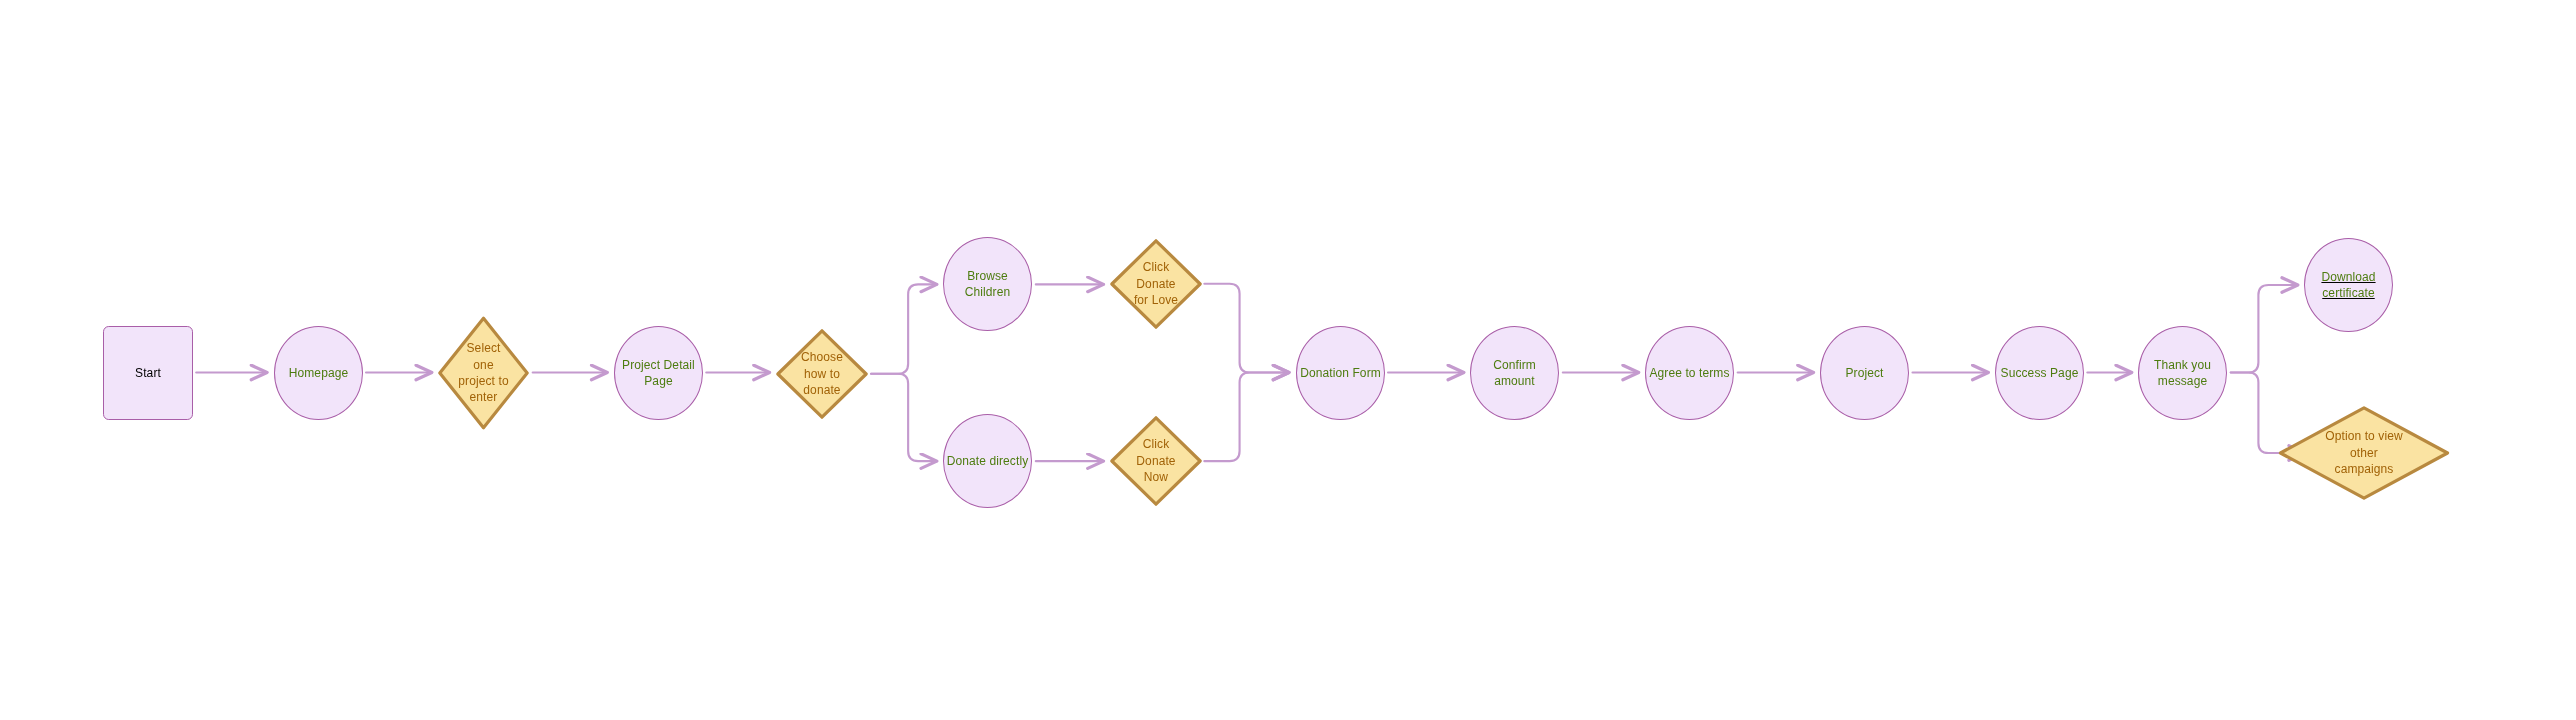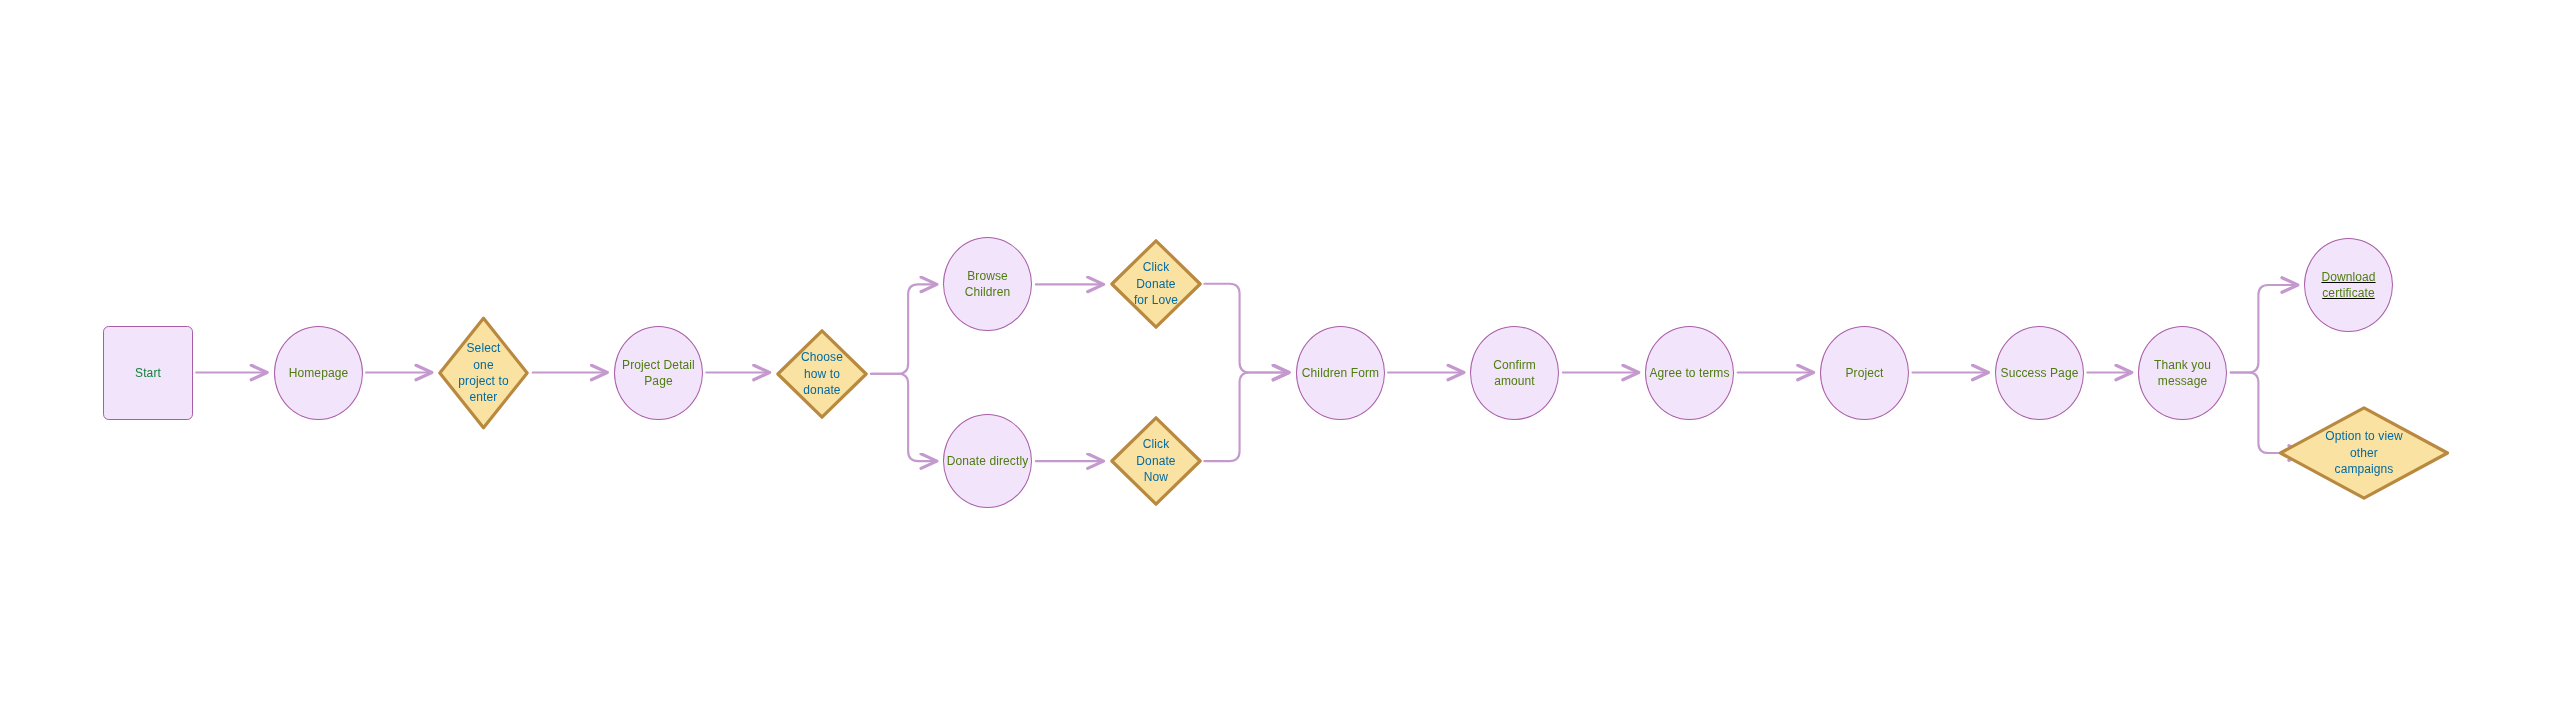--- a/index.html
+++ b/index.html
@@ -52,35 +52,35 @@
     border-radius: 50%;
   }
   .n-ellipse .label { color: #4d7c0f; }
 
   
   .n-rect {
     background: #f2e4fa;
     border: 1.9px solid #a95ea8;
     border-radius: 5.7px;
   }
-  .n-rect .label { color: #15803d; }
+  .n-rect .label { color: #000000; }
 
   
   .n-diamond {
     background: transparent;
     border: none;
   }
   .n-diamond .dshape {
     position: absolute;
     left: 0; top: 0;
     width: 100%;
     height: 100%;
     z-index: 1;
   }
-  .n-diamond .label { color: #0369a1; }
+  .n-diamond .label { color: #a16207; }
 </style>
 </head>
 <body>
 
 <div id="canvas">
 
   <svg id="edges" viewBox="0 0 4096 1146" width="2576" height="721" xmlns="http://www.w3.org/2000/svg">
     <defs>
       <marker id="arrowhead" markerWidth="10" markerHeight="10" refX="8.5" refY="4" orient="auto" markerUnits="strokeWidth">
         <path d="M 1 0.6 L 8.4 4 L 1 7.4" fill="none" stroke="#c49ace" stroke-width="1.5" stroke-linecap="round" stroke-linejoin="round"></path>
@@ -152,21 +152,21 @@
       </div>
       <div class="node n-diamond" style="left: 1110px; top: 416px; width: 92px; height: 90px;">
         <svg class="dshape" viewBox="0 0 100 100" preserveAspectRatio="none">
           <polygon points="50,2 98,50 50,98 2,50" fill="#fae3a2" stroke="#b8893f" stroke-width="3.2" stroke-linejoin="round" vector-effect="non-scaling-stroke"></polygon>
         </svg>
         <span class="label">Click
 Donate
 Now</span>
       </div>
       <div class="node n-ellipse" style="left: 1296px; top: 326px; width: 89px; height: 94px;">
-        <span class="label">Children Form</span>
+        <span class="label">Donation Form</span>
       </div>
       <div class="node n-ellipse" style="left: 1470px; top: 326px; width: 89px; height: 94px;">
         <span class="label">Confirm
 amount</span>
       </div>
       <div class="node n-ellipse" style="left: 1645px; top: 326px; width: 89px; height: 94px;">
         <span class="label">Agree to terms</span>
       </div>
       <div class="node n-ellipse" style="left: 1820px; top: 326px; width: 89px; height: 94px;">
         <span class="label">Project</span>

